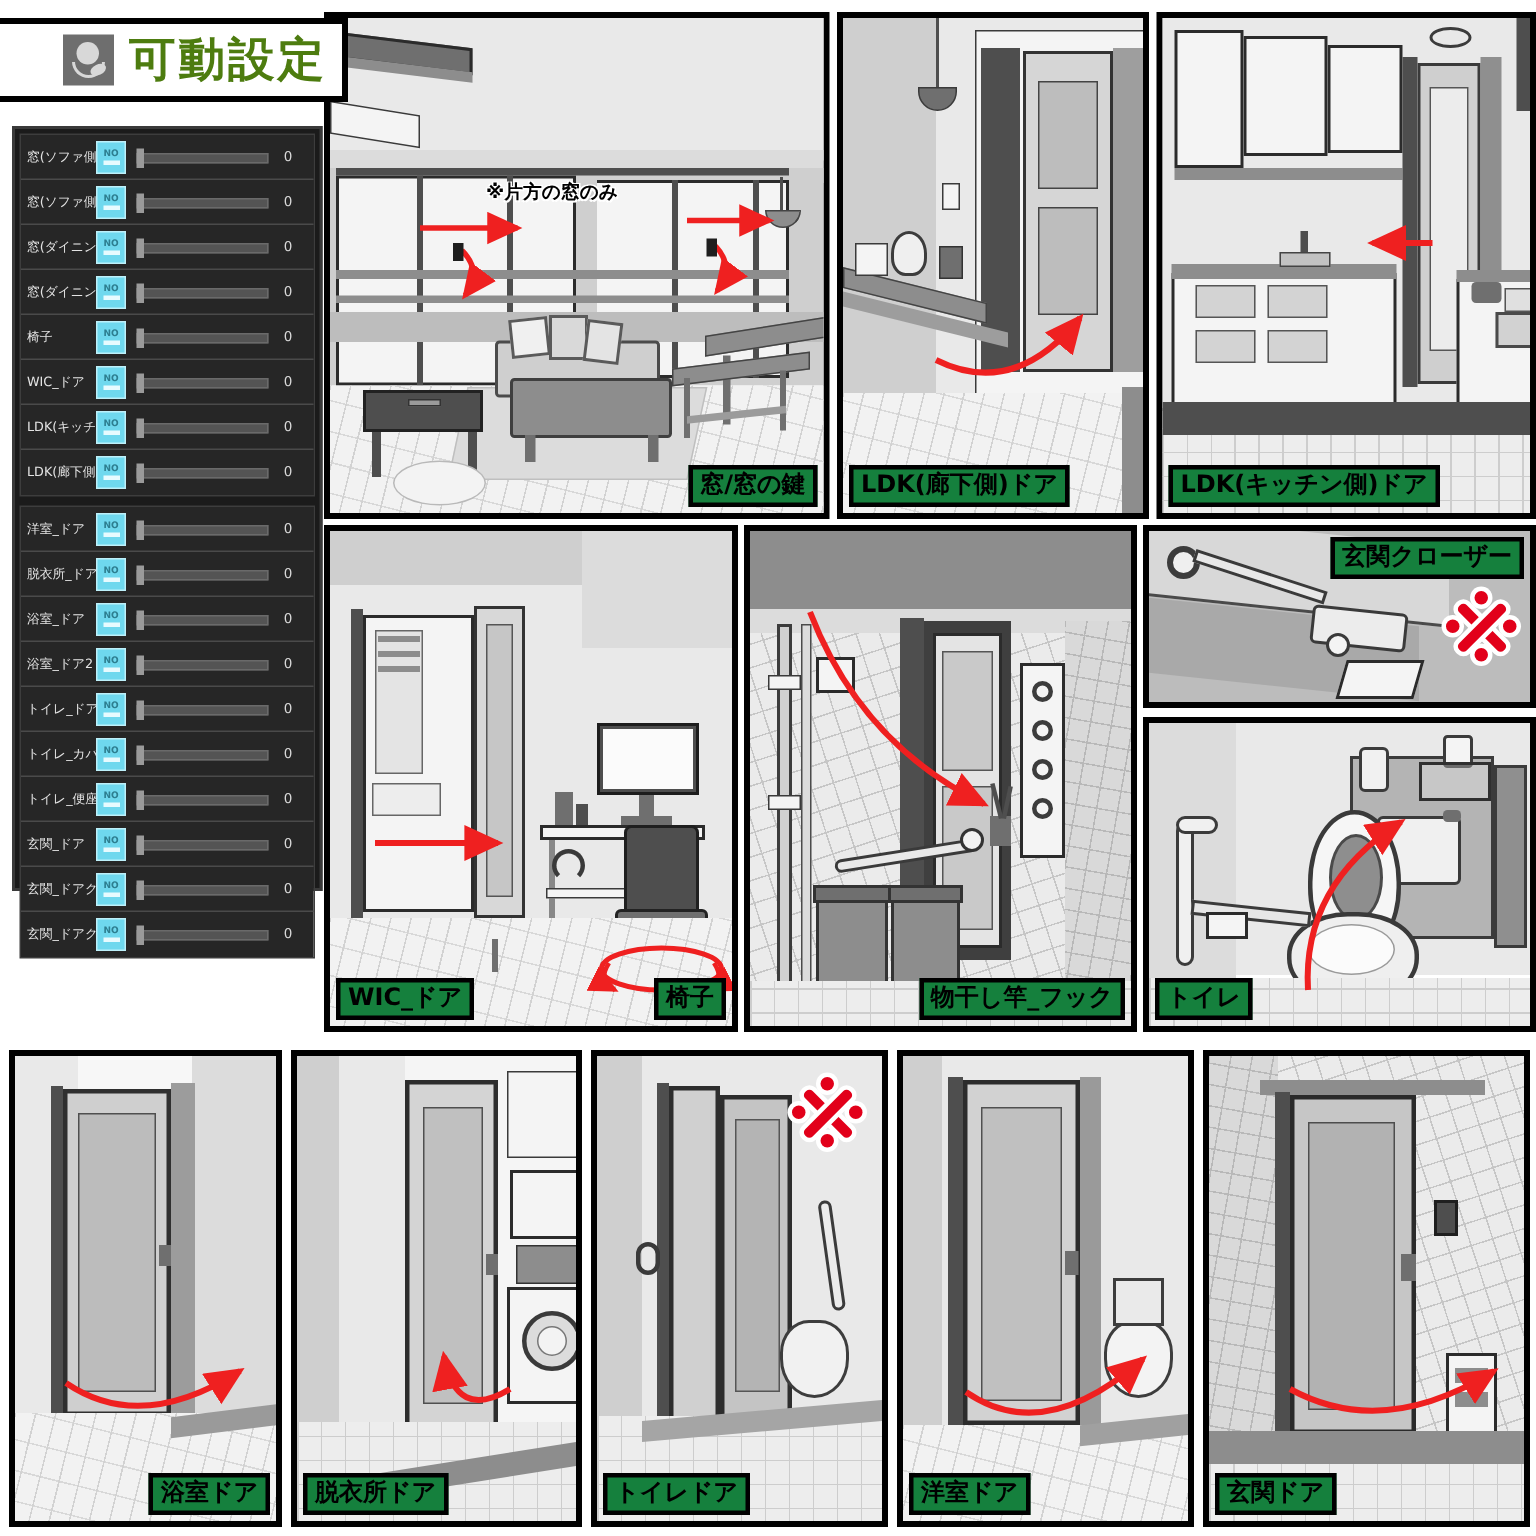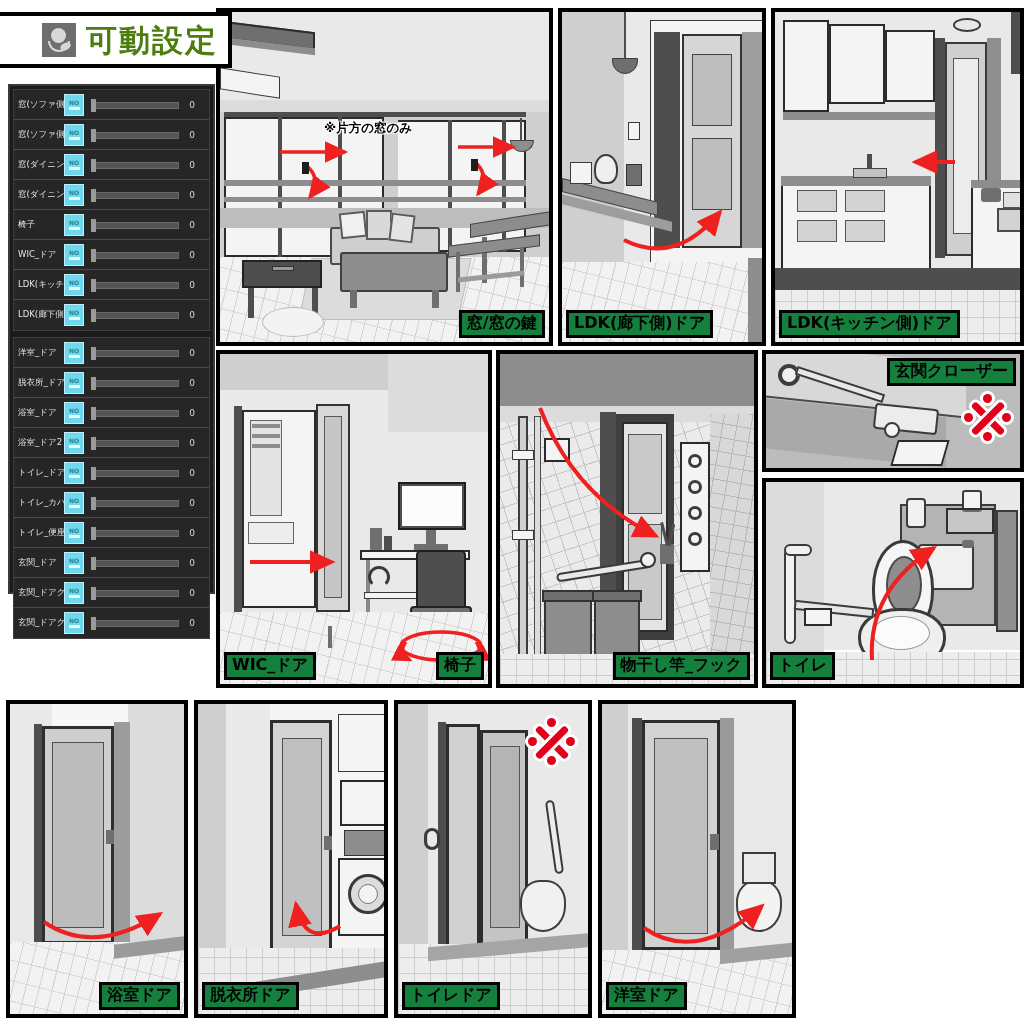--- a/index.html
+++ b/index.html
@@ -755,14 +755,38 @@
       <div class="q" style="left:140px;top:148px;width:34px;height:32px;background:#eaeaea;border:2px solid #3d3d3d;"></div>
       <div class="q floorA" style="left:0;top:246px;width:198px;height:72px;"></div>
       <div class="q" style="left:118px;top:242px;width:80px;height:14px;background:#a0a0a0;transform:skewY(-6deg);"></div>
     </div>
     <svg class="arrow" style="left:0;top:0;width:198px;height:318px;">
       <path d="M42,224 q52,36 118,-22" stroke="#ef2020" stroke-width="4" fill="none" marker-end="url(#ah)"></path>
     </svg>
     <div class="cap bl">洋室ドア</div>
   </div>
 
+  <div class="pane" style="left:802px;top:700px;width:218px;height:318px;">
+    <div class="sc">
+      <div class="q tileW" style="left:0;top:0;width:218px;height:318px;"></div>
+      <div class="q tileD" style="left:0;top:0;width:46px;height:318px;"></div>
+      <div class="q drk" style="left:34px;top:16px;width:150px;height:10px;"></div>
+      <div class="q drk3" style="left:44px;top:24px;width:10px;height:226px;"></div>
+      <div class="q" style="left:54px;top:26px;width:84px;height:226px;background:#c6c6c6;border:3px solid #2a2a2a;"></div>
+      <div class="q" style="left:66px;top:44px;width:58px;height:192px;background:#b2b2b2;border:1px solid #4d4d4d;"></div>
+      <div class="q drk2" style="left:128px;top:132px;width:10px;height:18px;"></div>
+
+      <div class="q drk3" style="left:150px;top:96px;width:16px;height:24px;border:2px solid #1f1f1f;"></div>
+
+      <div class="q lt ol2" style="left:158px;top:198px;width:34px;height:60px;"></div>
+      <div class="q drk" style="left:164px;top:208px;width:22px;height:10px;"></div>
+      <div class="q drk" style="left:164px;top:224px;width:22px;height:10px;"></div>
+
+      <div class="q drk" style="left:0;top:250px;width:218px;height:22px;"></div>
+      <div class="q floorB" style="left:0;top:272px;width:218px;height:46px;"></div>
+    </div>
+    <svg class="arrow" style="left:0;top:0;width:218px;height:318px;">
+      <path d="M54,222 q62,34 136,-12" stroke="#ef2020" stroke-width="4" fill="none" marker-end="url(#ah)"></path>
+    </svg>
+    <div class="cap bl">玄関ドア</div>
+  </div>
 
 </div>
 
 </body></html>

